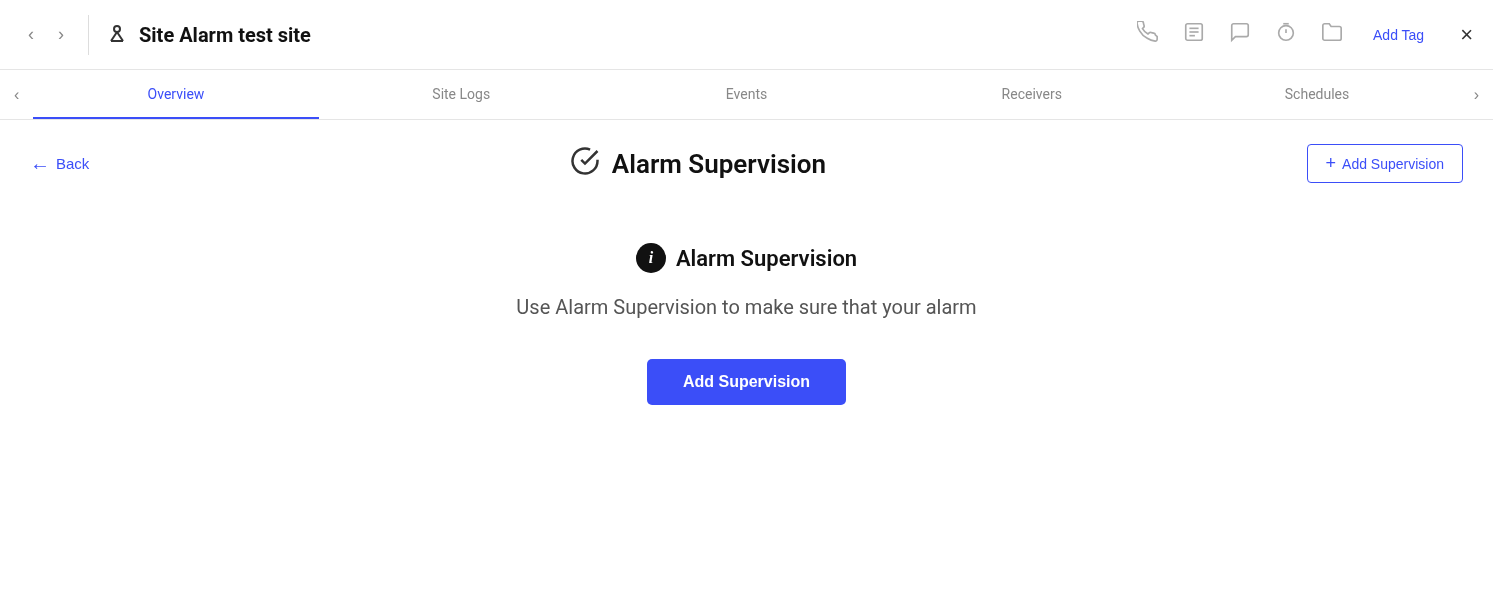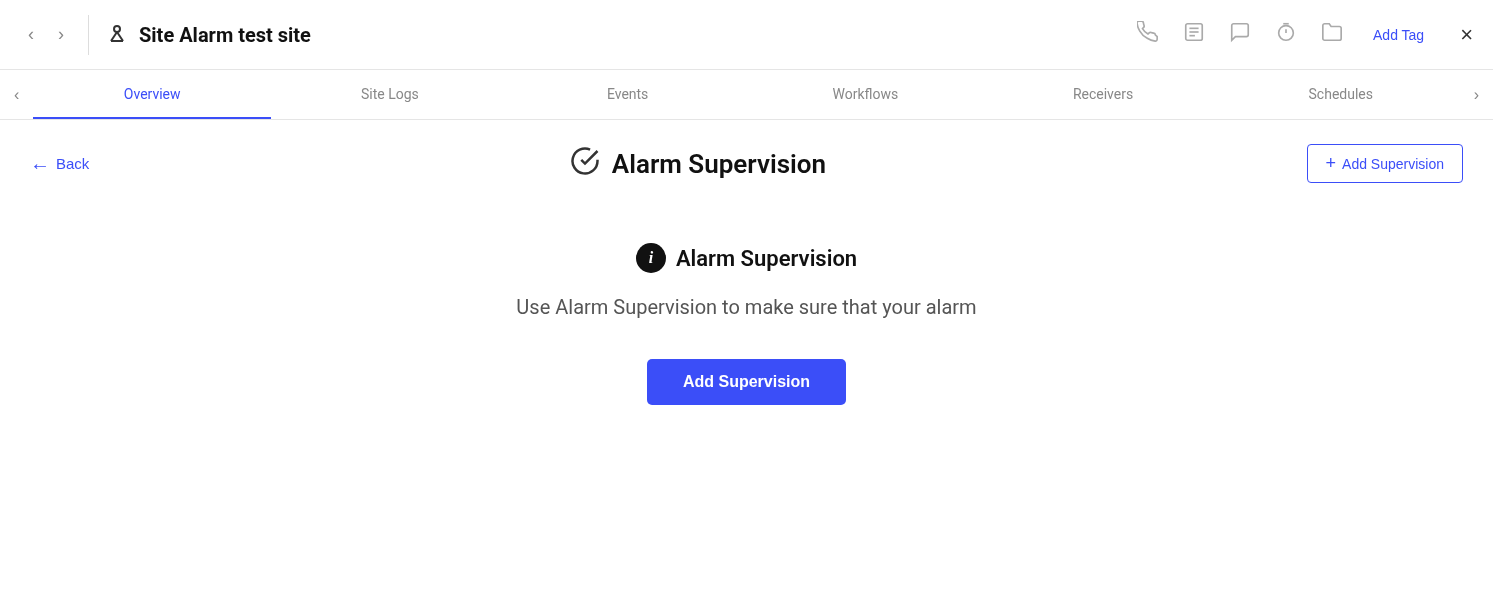--- a/index.html
+++ b/index.html
@@ -288,23 +288,20 @@
 <div class="tab-bar">
   <button class="tab-scroll-btn">‹</button>
   <div class="tab active">
     <span>Overview</span>
   </div>
   <div class="tab">
     <span>Site Logs</span>
   </div>
   <div class="tab">
     <span>Events</span>
-  </div>
-  <div class="tab">
-    <span>Workflows</span>
   </div>
   <div class="tab">
     <span>Receivers</span>
   </div>
   <div class="tab">
     <span>Schedules</span>
   </div>
   <button class="tab-bar-right-arrow">›</button>
 </div>
 

